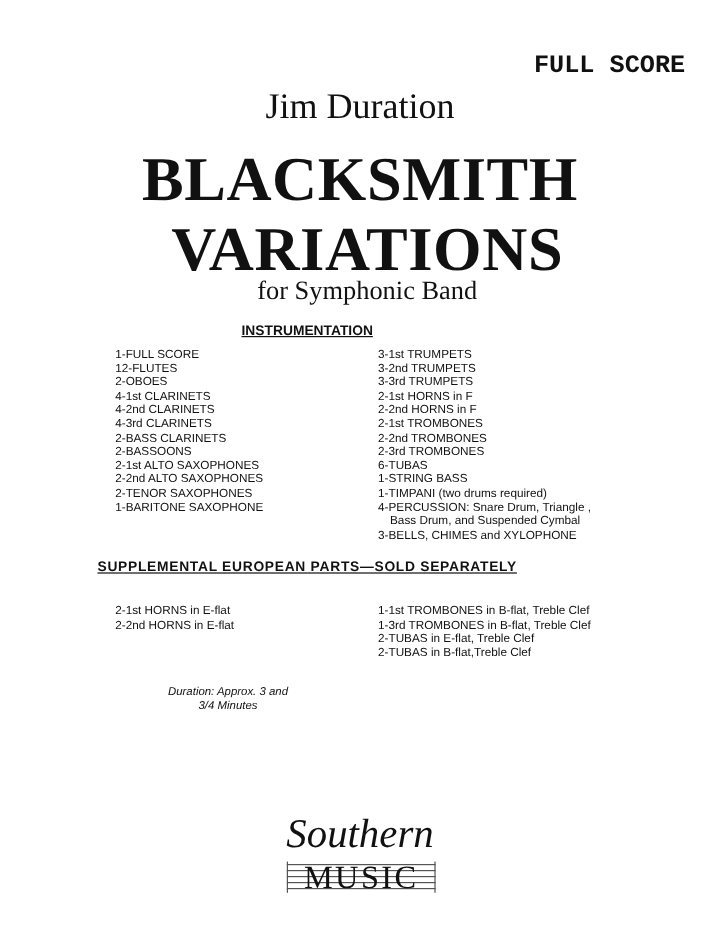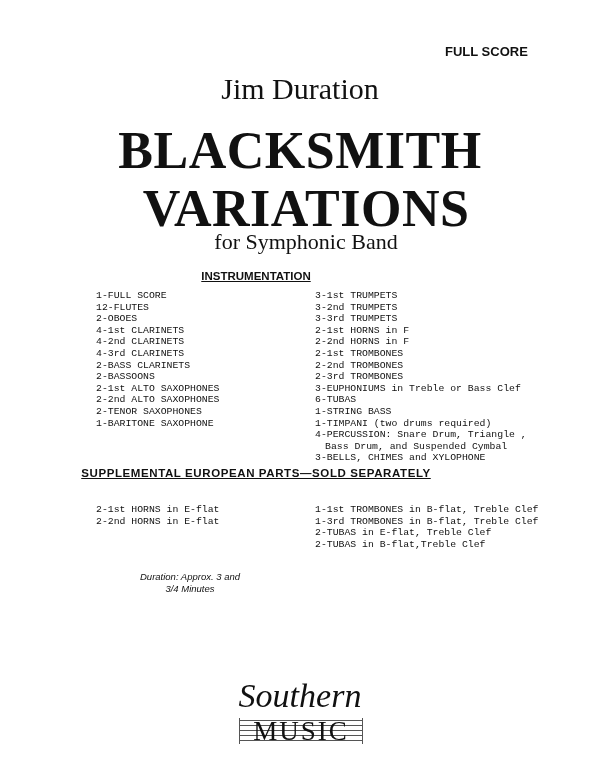--- a/index.html
+++ b/index.html
@@ -1,27 +1,27 @@
 <!DOCTYPE html>
 <html><head>
 <meta charset="utf-8">
 <style>
   html, body { margin: 0; padding: 0; background: #ffffff; }
   body { width: 600px; height: 777px; position: relative; overflow: hidden; color: #111; }
   .abs { position: absolute; }
-  .full-score { left: 445px; top: 44px; font-family: Liberation Sans, sans-serif; font-weight: bold; font-size: 13px; letter-spacing: 0; }
+  .full-score { left: 445px; top: 44px; font-family: Liberation Mono, monospace; font-weight: bold; font-size: 21px; letter-spacing: 0; }
   .composer { left: 0; width: 600px; top: 72px; text-align: center; font-family: "Liberation Serif", serif; font-size: 30px; }
   .title { left: 0; width: 600px; text-align: center; font-family: "Liberation Serif", serif; font-weight: bold; font-size: 52px; line-height: 54px; letter-spacing: 0.5px; }
   .title1 { top: 124px; padding-left: 0; box-sizing: border-box; }
   .title2 { top: 182px; padding-left: 12px; box-sizing: border-box; }
   .subtitle { left: 0; width: 600px; top: 229px; text-align: center; font-family: "Liberation Serif", serif; font-size: 22px; padding-left: 12px; box-sizing: border-box; }
   .section-head { font-family: "Liberation Sans", sans-serif; font-weight: bold; font-size: 11.5px; text-decoration: underline; left: 0; width: 500px; text-align: center; padding-left: 12px; box-sizing: border-box; }
   .instr-head { top: 270px; }
   .supp-head { top: 467px; letter-spacing: 0.6px; }
-  .list { font-family: Liberation Mono, monospace; font-size: 9.8px; line-height: 11.6px; margin: 0; padding: 0; list-style: none; }
+  .list { font-family: Liberation Sans, sans-serif; font-size: 9.8px; line-height: 11.6px; margin: 0; padding: 0; list-style: none; }
   .list li { white-space: nowrap; }
   .col-left { left: 96px; top: 290px; }
   .col-right { left: 315px; top: 290px; }
   .supp-left { left: 96px; top: 504px; }
   .supp-right { left: 315px; top: 504px; }
   .indent { padding-left: 10px; }
   .duration { left: 130px; top: 571px; width: 120px; text-align: center; font-family: "Liberation Sans", sans-serif; font-style: italic; font-size: 9.5px; line-height: 12px; }
   .logo { left: 222px; top: 678px; width: 156px; height: 66px; }
   .logo-script { position: absolute; left: 0; top: 0; width: 156px; text-align: center; font-family: "Liberation Serif", serif; font-style: italic; font-size: 34px; line-height: 36px; }
   .logo-staff { position: absolute; left: 17px; top: 40px; width: 124px; height: 26px; }
@@ -57,21 +57,20 @@
 
 <ul class="abs list col-right">
   <li>3-1st TRUMPETS</li>
   <li>3-2nd TRUMPETS</li>
   <li>3-3rd TRUMPETS</li>
   <li>2-1st HORNS in F</li>
   <li>2-2nd HORNS in F</li>
   <li>2-1st TROMBONES</li>
   <li>2-2nd TROMBONES</li>
   <li>2-3rd TROMBONES</li>
-  <li>3-EUPHONIUMS in Treble or Bass Clef</li>
   <li>6-TUBAS</li>
   <li>1-STRING BASS</li>
   <li>1-TIMPANI (two drums required)</li>
   <li>4-PERCUSSION: Snare Drum, Triangle ,</li>
   <li class="indent">Bass Drum, and Suspended Cymbal</li>
   <li>3-BELLS, CHIMES and XYLOPHONE</li>
 </ul>
 
 <div class="abs section-head supp-head">SUPPLEMENTAL EUROPEAN PARTS—SOLD SEPARATELY</div>
 

